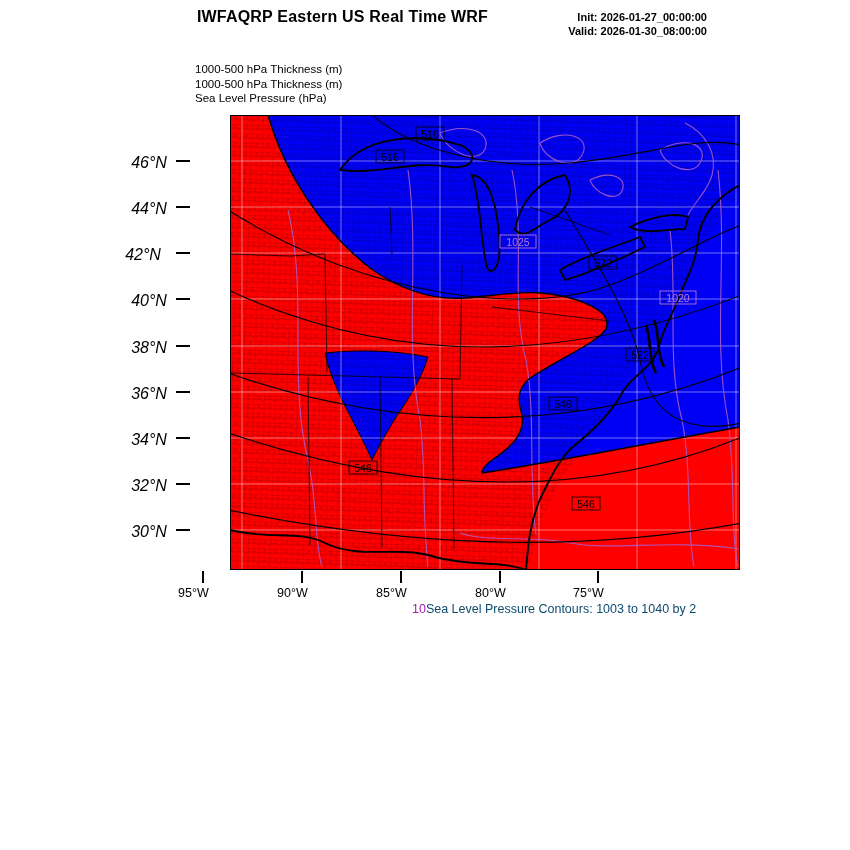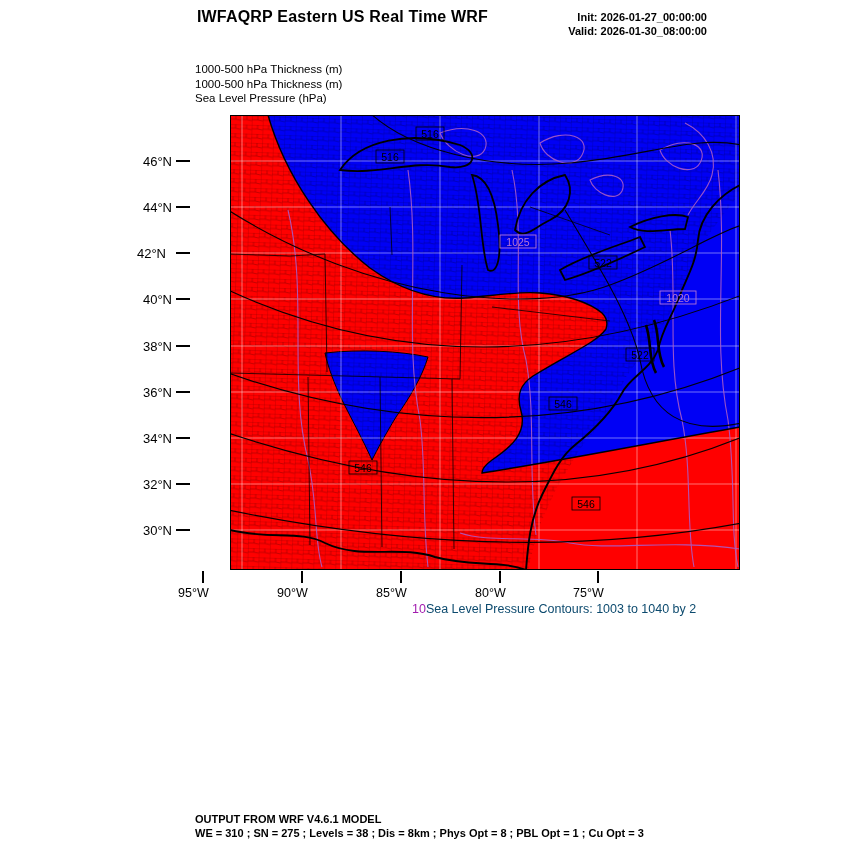--- a/index.html
+++ b/index.html
@@ -5,21 +5,21 @@
   html,body{margin:0;padding:0;background:#fff;}
   #page{position:relative;width:850px;height:850px;background:#ffffff;
         font-family:"Liberation Sans", sans-serif;color:#000;overflow:hidden;}
   .title{position:absolute;left:110px;top:8px;width:465px;text-align:center;
          font-size:16px;font-weight:bold;letter-spacing:.2px;}
   .runinfo{position:absolute;right:143px;top:10px;text-align:right;
            font-size:11px;font-weight:bold;line-height:14px;}
   .legend{position:absolute;left:195px;top:62px;font-size:11.5px;line-height:14.5px;}
   #mapwrap{position:absolute;left:190px;top:115px;width:510px;height:455px;margin-left:40px;}
   #mapwrap svg{display:block;}
-  .lat-lab{position:absolute;width:46px;text-align:right;font-size:13px;}
+  .lat-lab{position:absolute;width:46px;text-align:center;font-size:16px;font-style:italic;}
   .lat-tick{position:absolute;width:14px;height:1.5px;background:#000;}
   .lon-lab{position:absolute;width:50px;text-align:left;font-size:12.5px;}
   .lon-tick{position:absolute;width:1.5px;height:12px;background:#000;}
   .caption{position:absolute;left:412px;top:602px;font-size:12.5px;}
   .caption .pfx{color:#a21caf;}
   .caption .slp{color:#0c4a6e;text-align:right;}
   .footer{position:absolute;left:195px;top:812px;font-size:11px;font-weight:bold;line-height:14px;}
 </style>
 </head>
 <body>
@@ -208,18 +208,14 @@
       </g>
 
       <rect x="0" y="0" width="510" height="455" fill="none" stroke="#000" stroke-width="2"></rect>
     </svg>
   </div>
 
   <div class="caption">
     <span class="pfx">10</span><span class="slp">Sea Level Pressure Contours: 1003 to 1040 by 2</span>
   </div>
 
-  <div class="footer">
-    <div>OUTPUT FROM WRF V4.6.1 MODEL</div>
-    <div>WE = 310 ; SN = 275 ; Levels = 38 ; Dis = 8km ; Phys Opt = 8 ; PBL Opt = 1 ; Cu Opt = 3</div>
-  </div>
 
 </div>
 
 </body></html>

